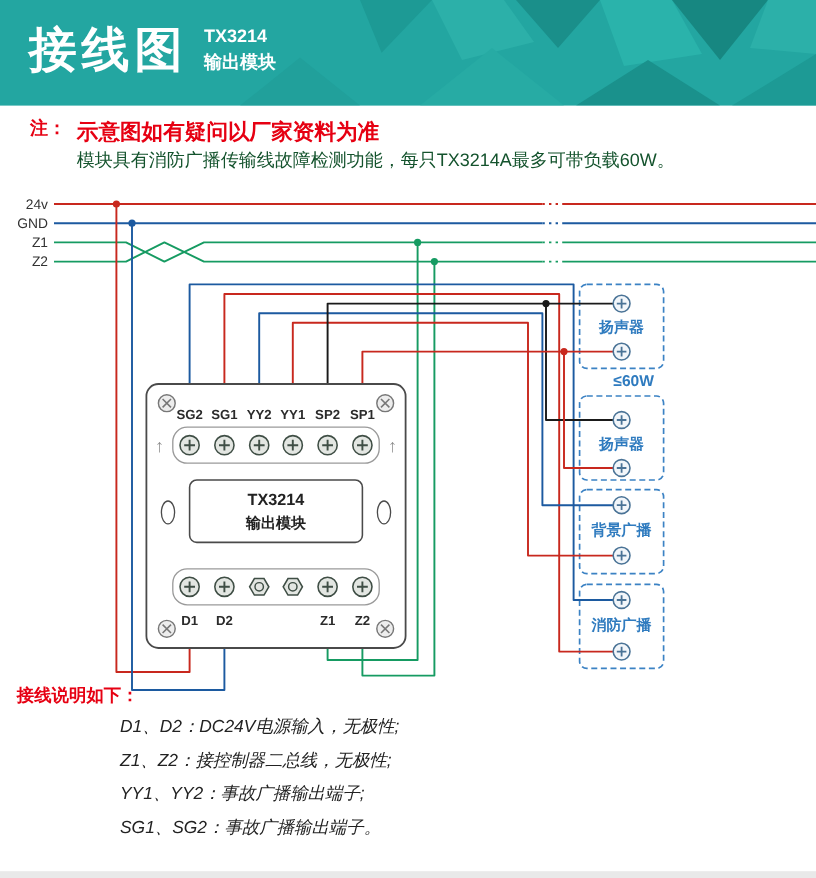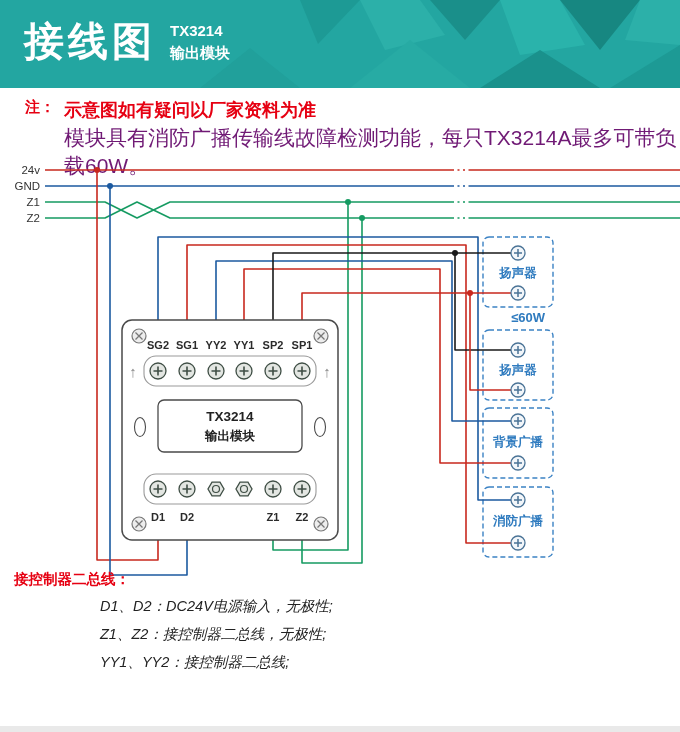--- a/index.html
+++ b/index.html
@@ -6,21 +6,21 @@
   body {
     width:680px; height:732px; position:relative; background:#ffffff;
     font-family:"Liberation Sans","DejaVu Sans",sans-serif; overflow:hidden;
   }
   .header { position:absolute; left:0; top:0; width:680px; height:88px; background:#23a6a1; overflow:hidden; }
   .header svg { position:absolute; left:0; top:0; }
   .page-title { position:absolute; left:24px; top:14px; font-size:40px; font-weight:bold; color:#ffffff; letter-spacing:4px; }
   .model-block { position:absolute; left:170px; top:20px; color:#ffffff; font-weight:bold; font-size:15px; line-height:22px; }
   .note-prefix  { position:absolute; left:25px; top:98px;  color:#e60012; font-weight:bold; font-size:15px; }
   .note-warning { position:absolute; left:64px; top:98px;  color:#e60012; font-weight:bold; font-size:18px; }
-  .note-desc    { position:absolute; left:64px; top:124px; color:#701a75; font-size:21px; }
+  .note-desc    { position:absolute; left:64px; top:124px; color:#14532d; font-size:15px; }
   .diagram { position:absolute; left:0; top:152px; width:680px; height:430px; }
 
   .instructions-title { position:absolute; left:14px; top:570px; color:#e60012; font-weight:bold; font-size:14.5px; }
   .instructions-list  { position:absolute; left:100px; top:592px; color:#222222; font-size:14.5px; line-height:28px;font-style:italic; }
   .footer-strip { position:absolute; left:0; bottom:0; width:680px; height:6px; background:#e9e9e9; }
 
   
   .wire { fill:none; stroke-width:1.6; stroke-linejoin:round; }
   .wire-dots { fill:none; stroke-width:1.6; stroke-dasharray:2 3.5; }
   .w-red   { stroke:#c8281e; }
@@ -198,20 +198,21 @@
     <use xlink:href="#dscrew" href="#dscrew" x="518" y="269"></use>
     <use xlink:href="#dscrew" href="#dscrew" x="518" y="311"></use>
     <text class="dev-label" x="518" y="294">背景广播</text>
 
     <use xlink:href="#dscrew" href="#dscrew" x="518" y="348"></use>
     <use xlink:href="#dscrew" href="#dscrew" x="518" y="391"></use>
     <text class="dev-label" x="518" y="373">消防广播</text>
   </g>
 </svg>
 
-<div class="instructions-title">接控制器二总线：</div>
+<div class="instructions-title">接线说明如下：</div>
 <div class="instructions-list">
   <div>D1、D2：DC24V电源输入，无极性;</div>
   <div>Z1、Z2：接控制器二总线，无极性;</div>
-  <div>YY1、YY2：接控制器二总线;</div>
+  <div>YY1、YY2：事故广播输出端子;</div>
+  <div>SG1、SG2：事故广播输出端子。</div>
 </div>
 
 <div class="footer-strip"></div>
 
 </body></html>

